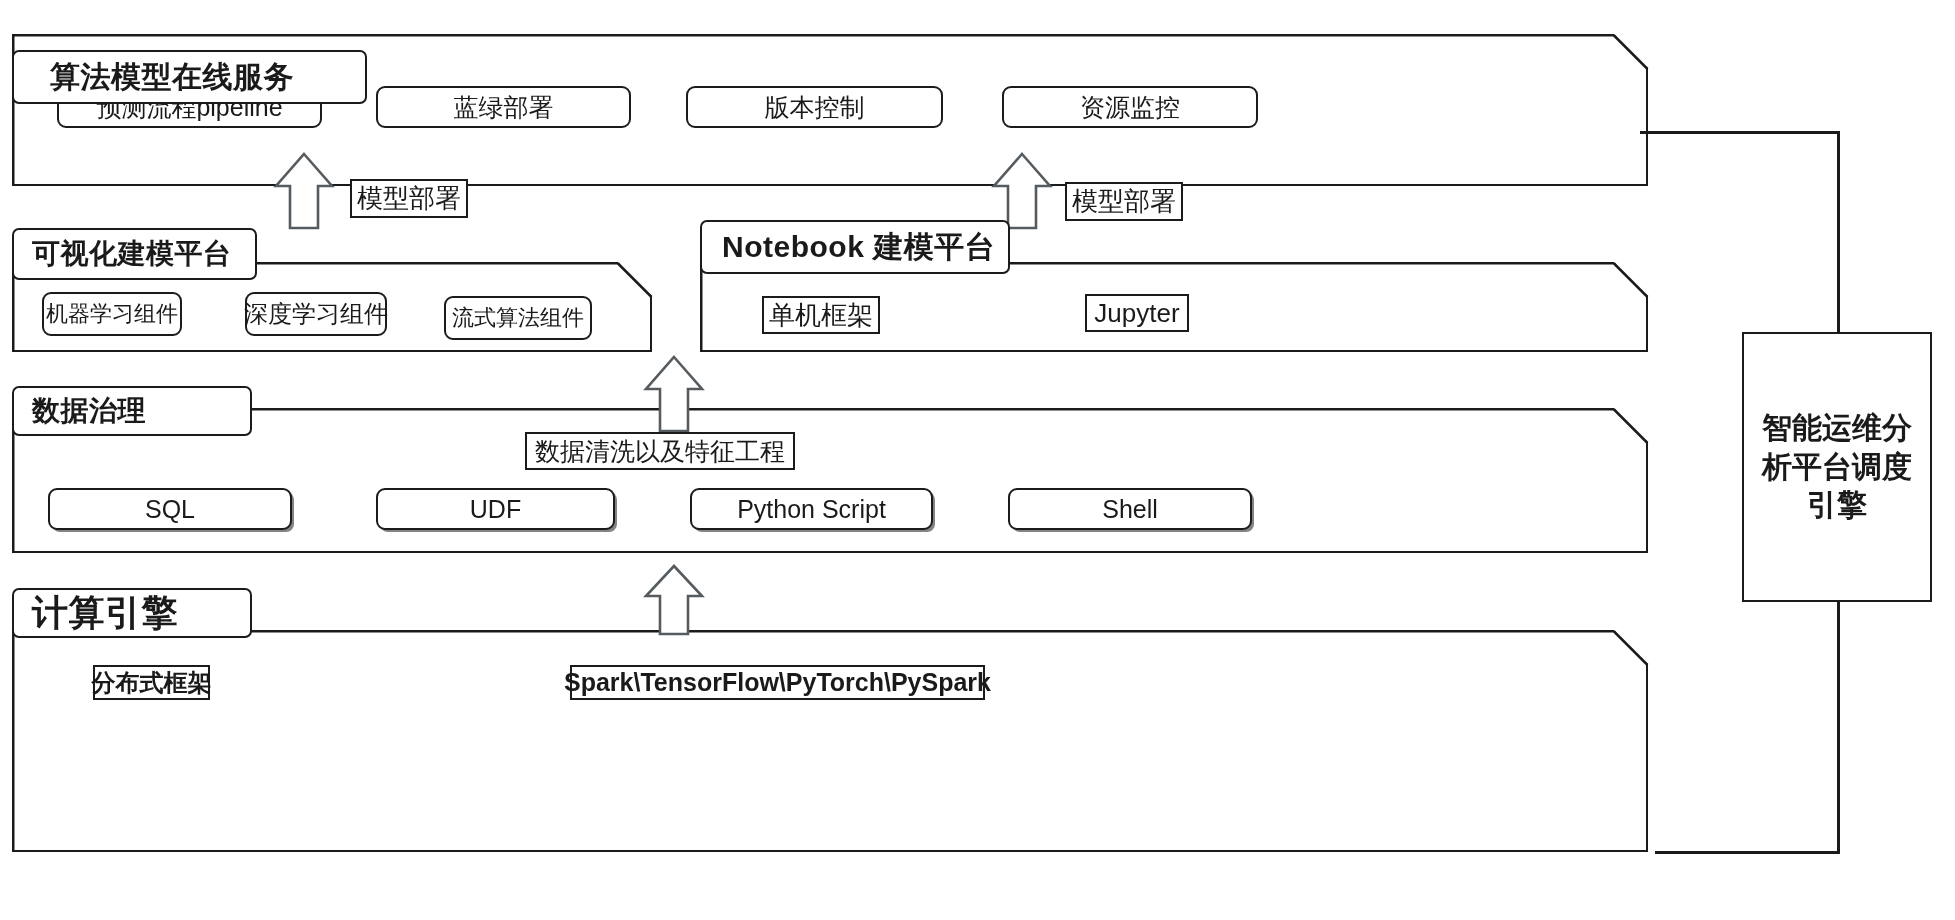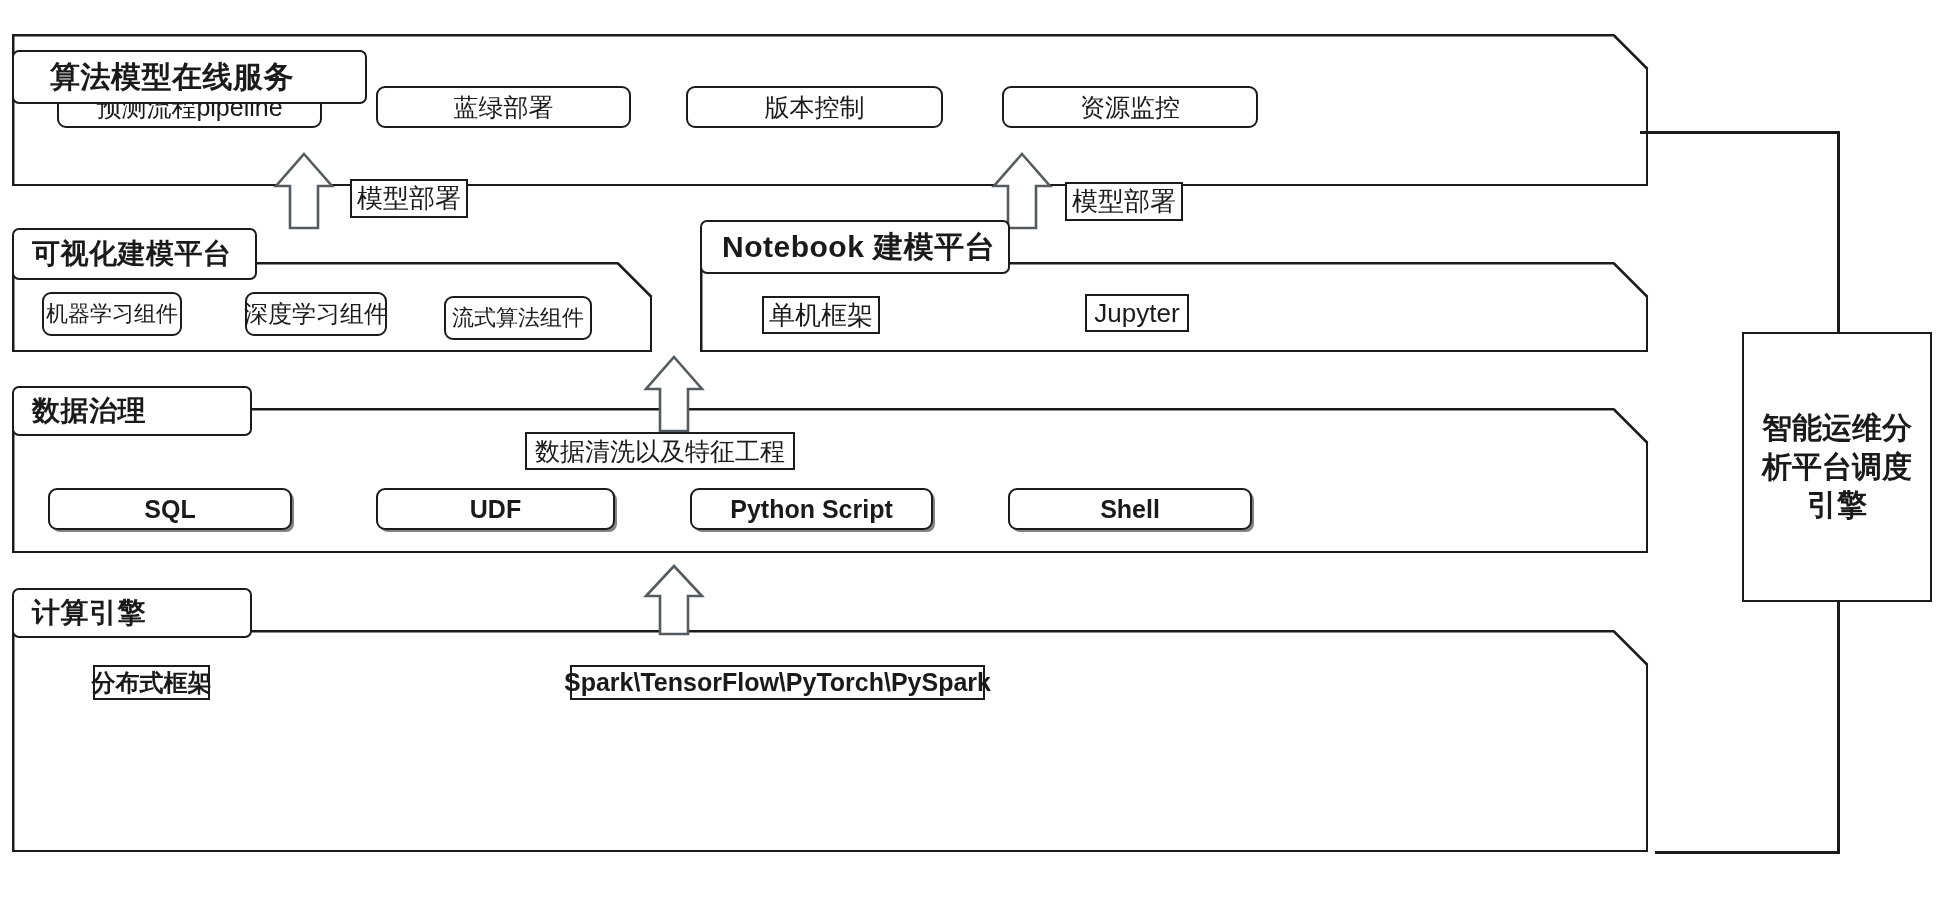--- a/index.html
+++ b/index.html
@@ -50,21 +50,21 @@
     background:#fff;
     border:2.2px solid #1b1b1b;
     border-radius:9px;
     display:flex;align-items:center;justify-content:center;
     box-sizing:border-box;
     white-space:nowrap;
     z-index:4;
   }
   .chip.shadow{box-shadow:3px 3px 0 -1px rgba(30,30,30,.55);}
   .chip.cjk{font-size:25px;font-weight:400;}
-  .chip.bold{font-weight:bold;font-size:25px;}
+  .chip.bold{font-weight:normal;font-size:25px;}
 
   
   .tag{
     position:absolute;
     background:#fff;
     border:2px solid #1b1b1b;
     display:flex;align-items:center;justify-content:center;
     box-sizing:border-box;
     white-space:nowrap;
     padding:1px 5px;
@@ -233,21 +233,21 @@
     </svg>
   </div>
 
   <div class="band fold" style="left:12px;top:630px;width:1636px;height:222px;">
     <div class="band-body"></div>
   </div>
   <svg style="position:absolute;left:1600px;top:626px;width:60px;height:60px;z-index:5;">
     <line x1="14" y1="5.5" x2="47.5" y2="39" stroke="#1b1b1b" stroke-width="2.5"></line>
   </svg>
 
-  <div class="band-title" style="left:12px;top:588px;width:240px;height:50px;font-size:28px;padding-left:18px;">
+  <div class="band-title" style="left:12px;top:588px;width:240px;height:50px;font-size:36px;padding-left:18px;">
     <span>计算引擎</span>
   </div>
 
   <div class="tag bold" style="left:93px;top:665px;width:117px;height:35px;font-size:24px;">
     <span>分布式框架</span>
   </div>
   <div class="tag bold" style="left:570px;top:665px;width:415px;height:35px;font-size:25px;">
     <span>Spark\TensorFlow\PyTorch\PySpark</span>
   </div>
 

